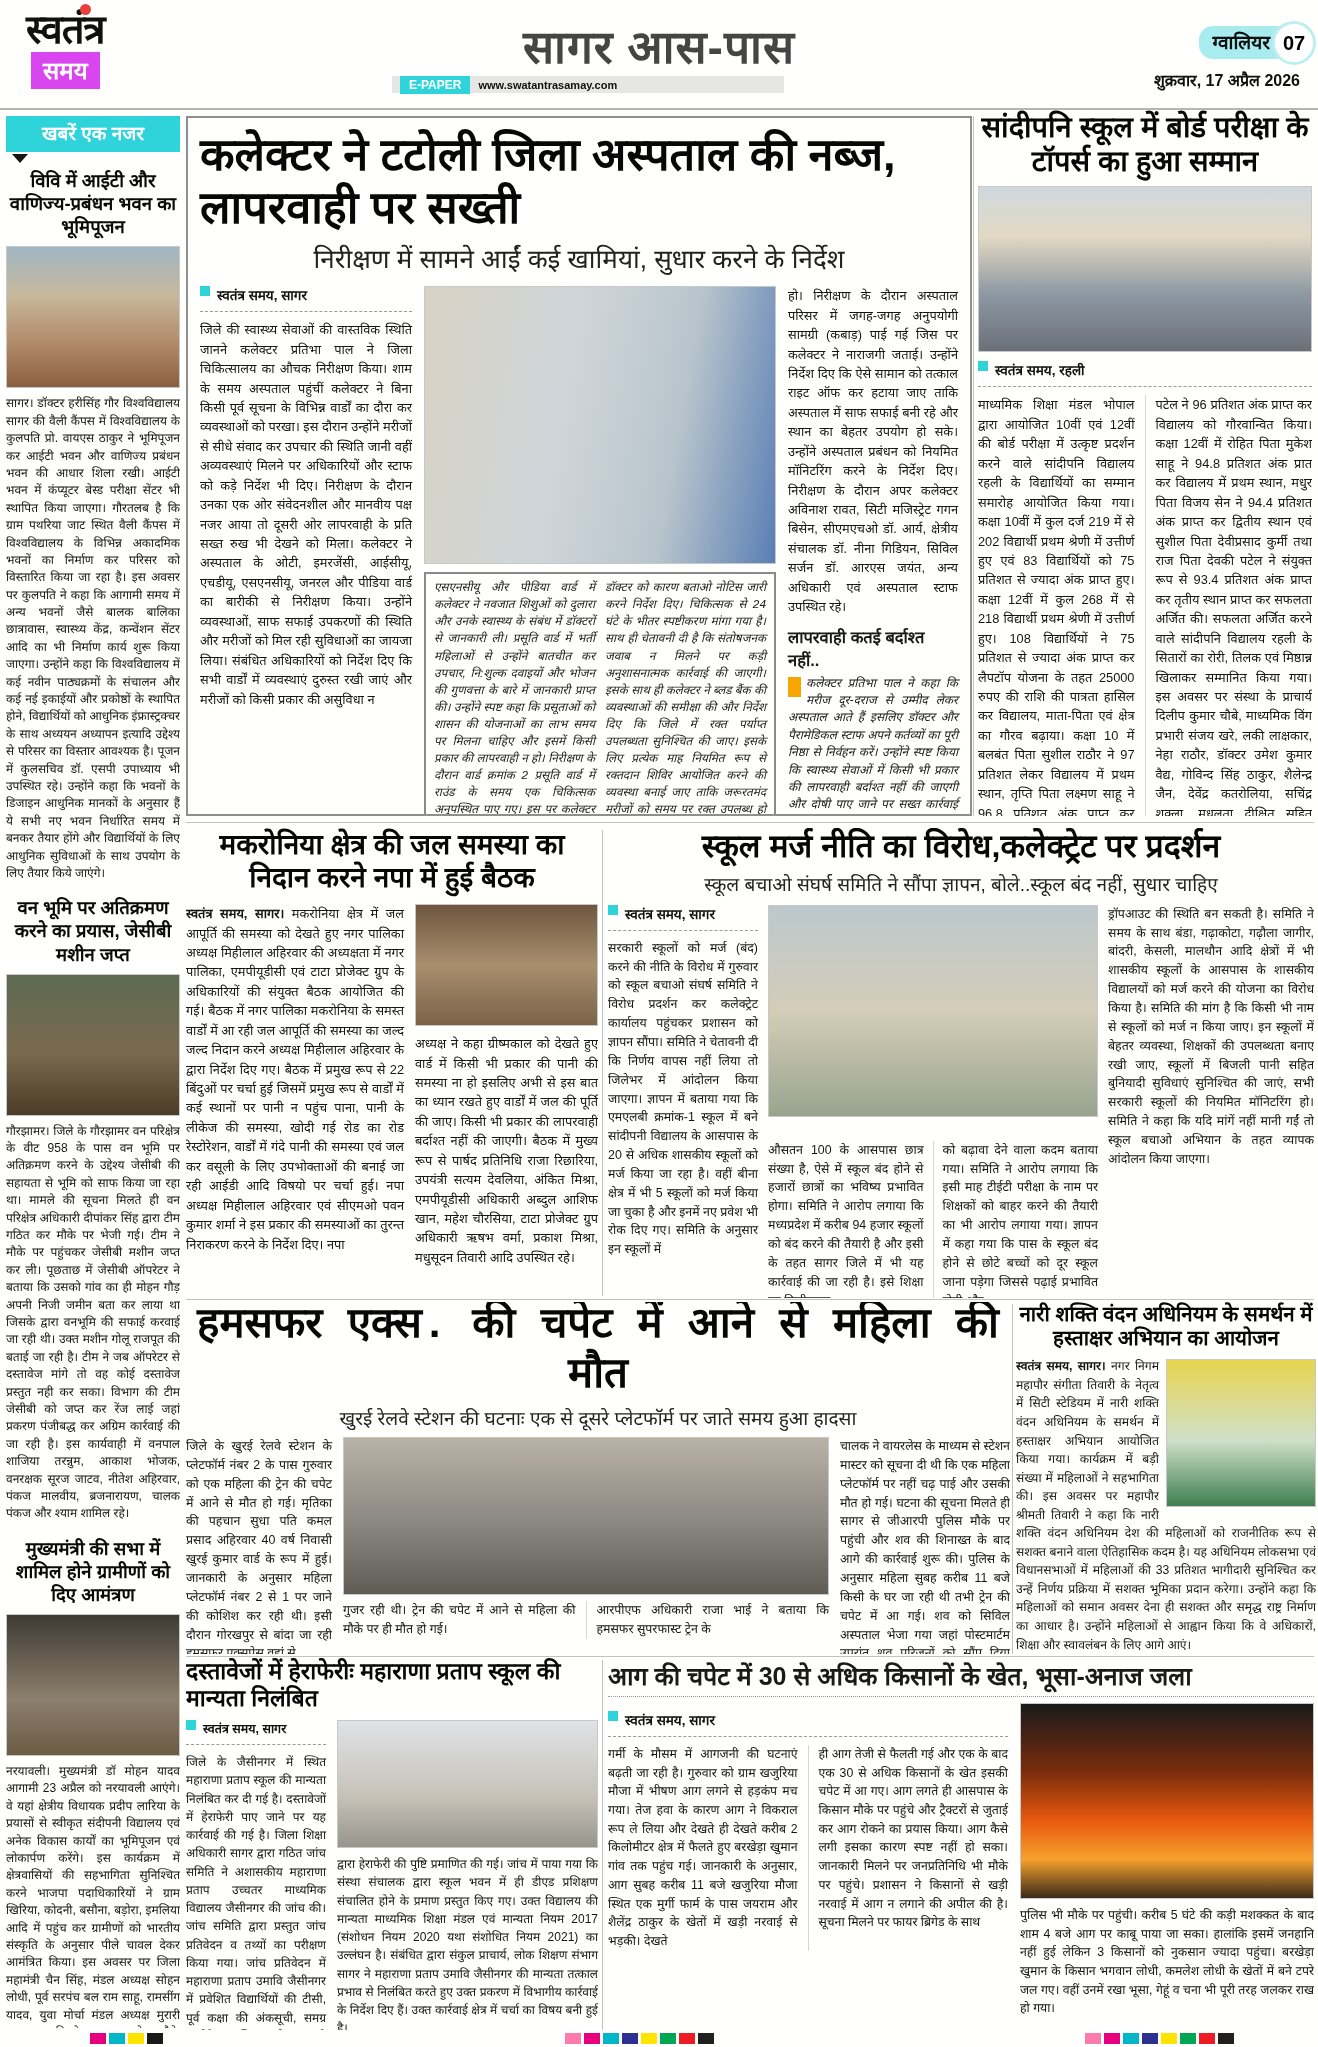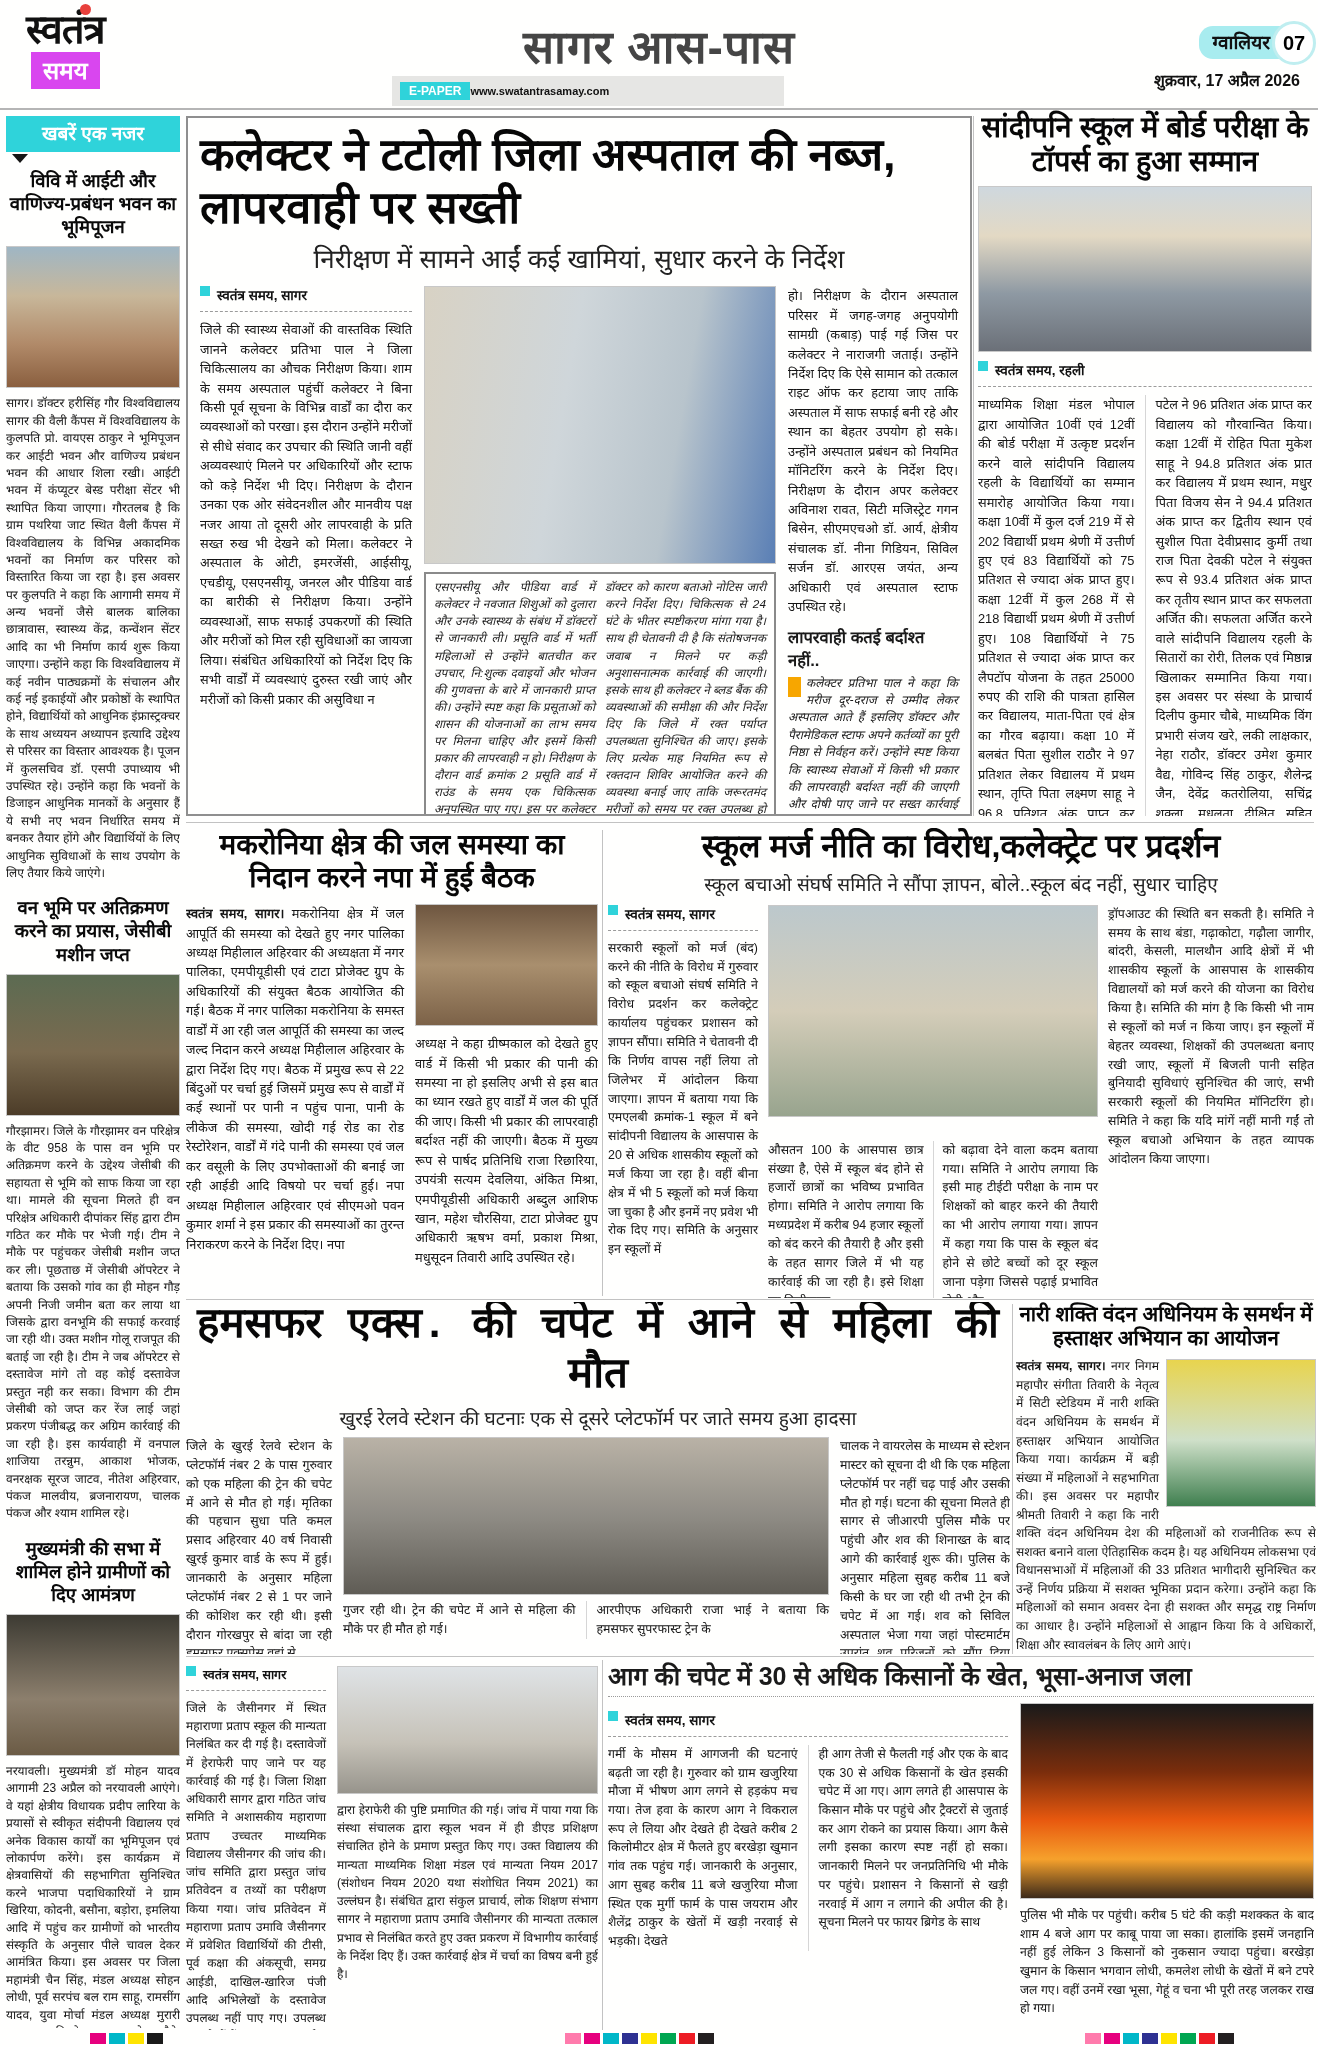--- a/index.html
+++ b/index.html
@@ -7,22 +7,22 @@
         font-family:"Liberation Sans","DejaVu Sans",sans-serif;color:#1a1a1a;}
   
   .masthead{position:absolute;left:0;top:0;width:1318px;height:108px;border-bottom:2px solid #b5b5b5;}
   .logo{position:absolute;left:26px;top:8px;text-align:center;}
   .logo-top{font-size:40px;font-weight:800;color:#101010;line-height:1.05;letter-spacing:-1px;}
   .logo-dot{position:absolute;right:14px;top:-4px;width:11px;height:11px;border-radius:50%;background:#e8403c;}
   .logo-bottom{display:inline-block;background:#d946ef;color:#fff;font-size:24px;font-weight:800;
                padding:1px 12px 3px;margin-top:2px;}
   .section-title{position:absolute;left:0;right:0;top:14px;text-align:center;font-size:46px;
                  font-weight:700;color:#454545;letter-spacing:1px;}
-  .epaper-bar{position:absolute;left:392px;top:76px;width:392px;height:30px;background:#e6e6e4;
-              display:flex;align-items:center;padding-left:8px;box-sizing:border-box;}
+  .epaper-bar{position:absolute;left:392px;top:76px;width:392px;height:17px;background:#e6e6e4;
+              display:flex;align-items:center;gap:8px;padding-left:8px;box-sizing:border-box;}
   .epaper-badge{background:#2fd3da;color:#fff;font-size:12px;font-weight:700;padding:2px 9px;}
   .epaper-url{font-size:11px;font-weight:700;color:#111;}
   .edition{position:absolute;right:18px;top:26px;text-align:right;}
   .city-pill{display:inline-flex;align-items:center;background:#a8ecef;border-radius:14px;
              padding:3px 30px 4px 14px;font-size:19px;font-weight:800;color:#111;position:relative;}
   .page-circle{position:absolute;right:-16px;top:-5px;width:38px;height:38px;border-radius:50%;
                background:#fff;border:3px solid #bfeef0;display:flex;align-items:center;justify-content:center;
                font-size:20px;font-weight:800;color:#000;}
   .edition-date{margin-top:10px;font-size:16px;font-weight:800;color:#111;}
   
@@ -254,20 +254,21 @@
       <span class="photo ph-women" style="float:right;width:150px;height:148px;margin:2px 0 5px 7px;display:block;"></span>
       <b>स्वतंत्र समय, सागर।</b>
       <span>नगर निगम महापौर संगीता तिवारी के नेतृत्व में सिटी स्टेडियम में नारी शक्ति वंदन अधिनियम के समर्थन में हस्ताक्षर अभियान आयोजित किया गया। कार्यक्रम में बड़ी संख्या में महिलाओं ने सहभागिता की। इस अवसर पर महापौर श्रीमती तिवारी ने</span>
       <span>कहा कि नारी शक्ति वंदन अधिनियम देश की महिलाओं को राजनीतिक रूप से सशक्त बनाने वाला ऐतिहासिक कदम है। यह अधिनियम लोकसभा एवं विधानसभाओं में महिलाओं की 33 प्रतिशत भागीदारी सुनिश्चित कर उन्हें निर्णय प्रक्रिया में सशक्त भूमिका प्रदान करेगा। उन्होंने कहा कि महिलाओं को समान अवसर देना ही सशक्त और समृद्ध राष्ट्र निर्माण का आधार है। उन्होंने महिलाओं से आह्वान किया कि वे अधिकारों, शिक्षा और स्वावलंबन के लिए आगे आएं।</span>
     </div>
   </div>
 
   <div class="hrline" style="left:186px;top:1656px;width:1128px;"></div>
 
   <div class="art docs">
+    <div class="hl docs-hl">दस्तावेजों में हेराफेरीः महाराणा प्रताप स्कूल की मान्यता निलंबित</div>
     <div style="display:flex;gap:11px;margin-top:8px;">
       <div style="width:140px;flex:0 0 auto;">
         <div class="byline" style="font-size:12.5px;">
           <span class="bl-sq"></span>
           <span>स्वतंत्र समय, सागर</span>
         </div>
         <div class="bodytxt" style="font-size:12px;">जिले के जैसीनगर में स्थित महाराणा प्रताप स्कूल की मान्यता निलंबित कर दी गई है। दस्तावेजों में हेराफेरी पाए जाने पर यह कार्रवाई की गई है। जिला शिक्षा अधिकारी सागर द्वारा गठित जांच समिति ने अशासकीय महाराणा प्रताप उच्चतर माध्यमिक विद्यालय जैसीनगर की जांच की। जांच समिति द्वारा प्रस्तुत जांच प्रतिवेदन व तथ्यों का परीक्षण किया गया। जांच प्रतिवेदन में महाराणा प्रताप उमावि जैसीनगर में प्रवेशित विद्यार्थियों की टीसी, पूर्व कक्षा की अंकसूची, समग्र आईडी, दाखिल-खारिज पंजी आदि अभिलेखों के दस्तावेज उपलब्ध नहीं पाए गए। उपलब्ध दस्तावेजों में संकलक व प्राचार्य</div>
       </div>
       <div style="flex:1;">
         <div class="photo ph-bldg" style="height:128px;"></div>

